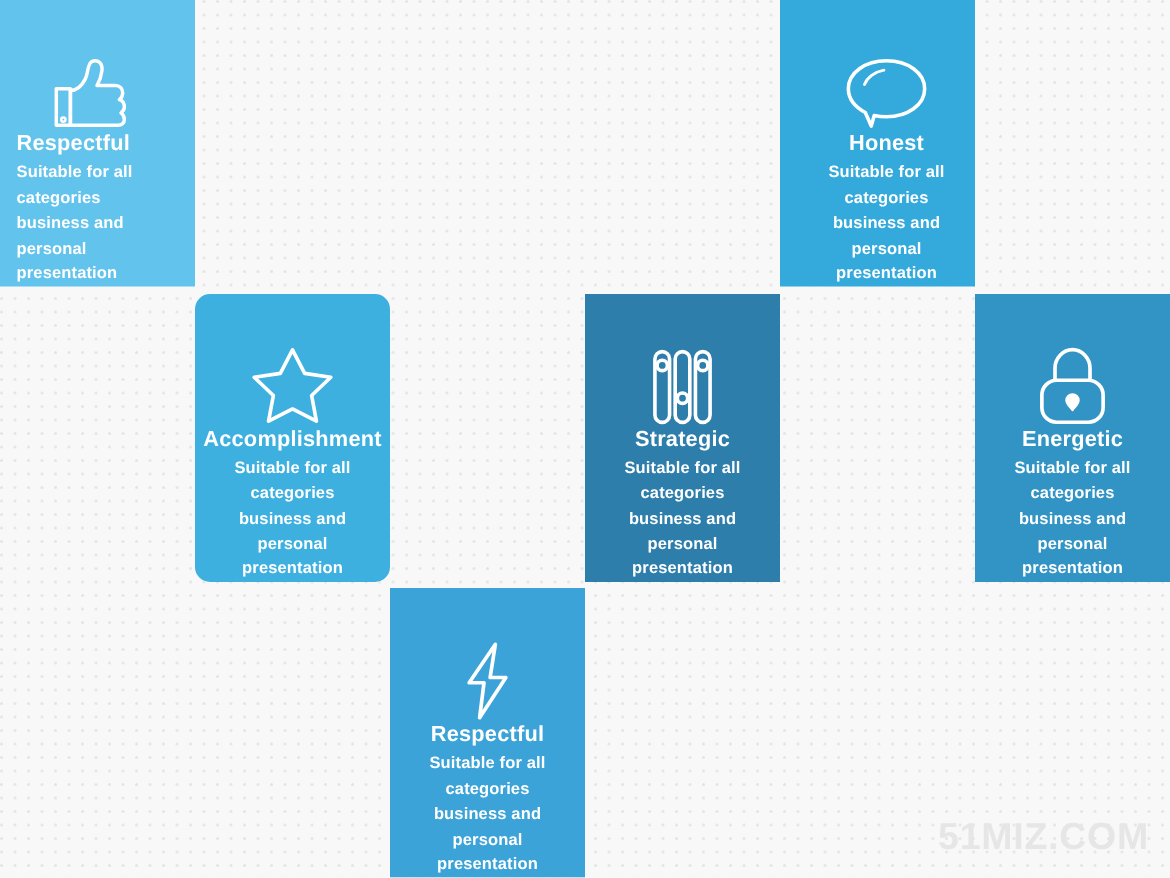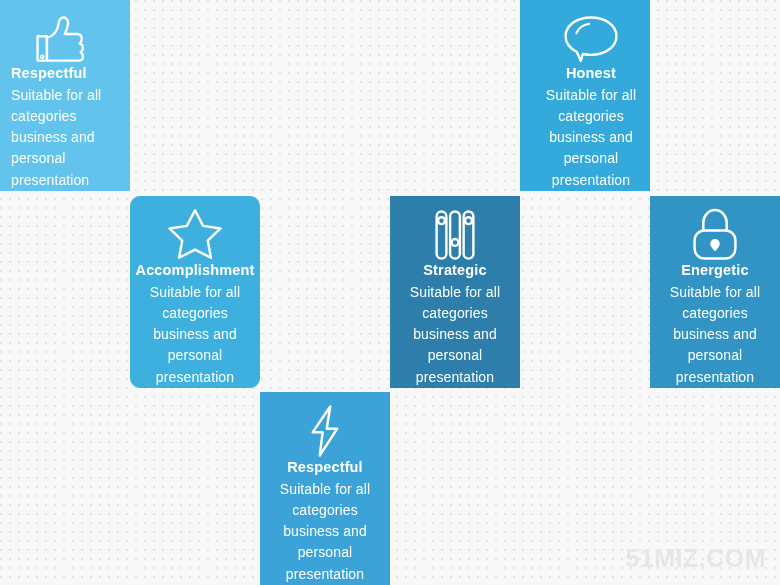--- a/index.html
+++ b/index.html
@@ -52,22 +52,22 @@
     font-size: 14.5px;
     font-weight: bold;
     letter-spacing: 0.15px;
     text-align: center;
     line-height: 1.15;
     margin: 0;
     white-space: nowrap;
   }
 
   .tile-desc {
-    font-size: 14px;
-    font-weight: normal;
+    font-size: 11px;
+    font-weight: bold;
     text-align: center;
     line-height: 1.52;
     margin: 3px 0 0 0;
     padding: 0 5px;
     letter-spacing: 0.1px;
   }
 
   
   #tile-respectful {
     left: 0px;  top: 0px;   width: 130px; height: 191px;

